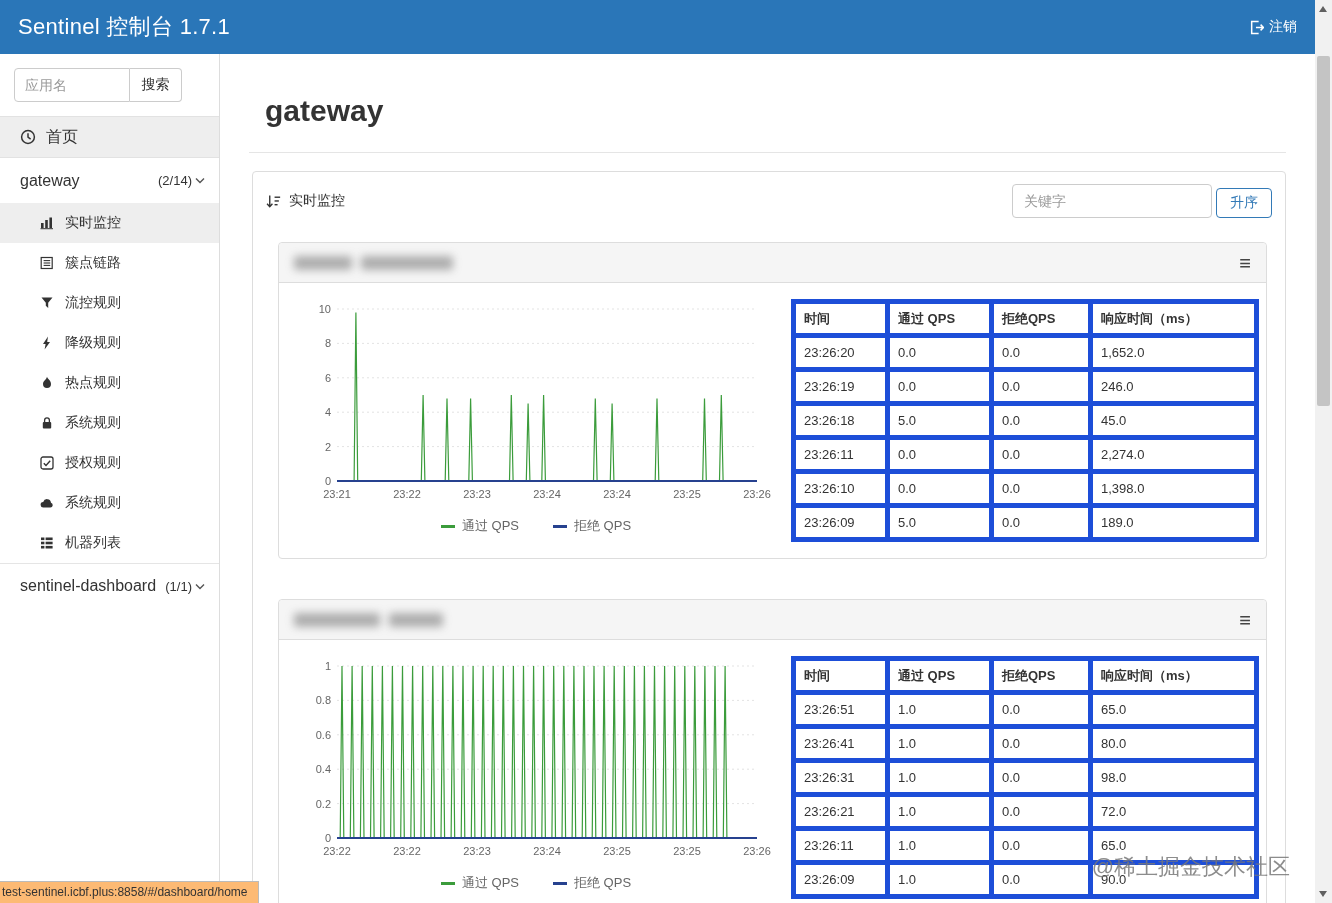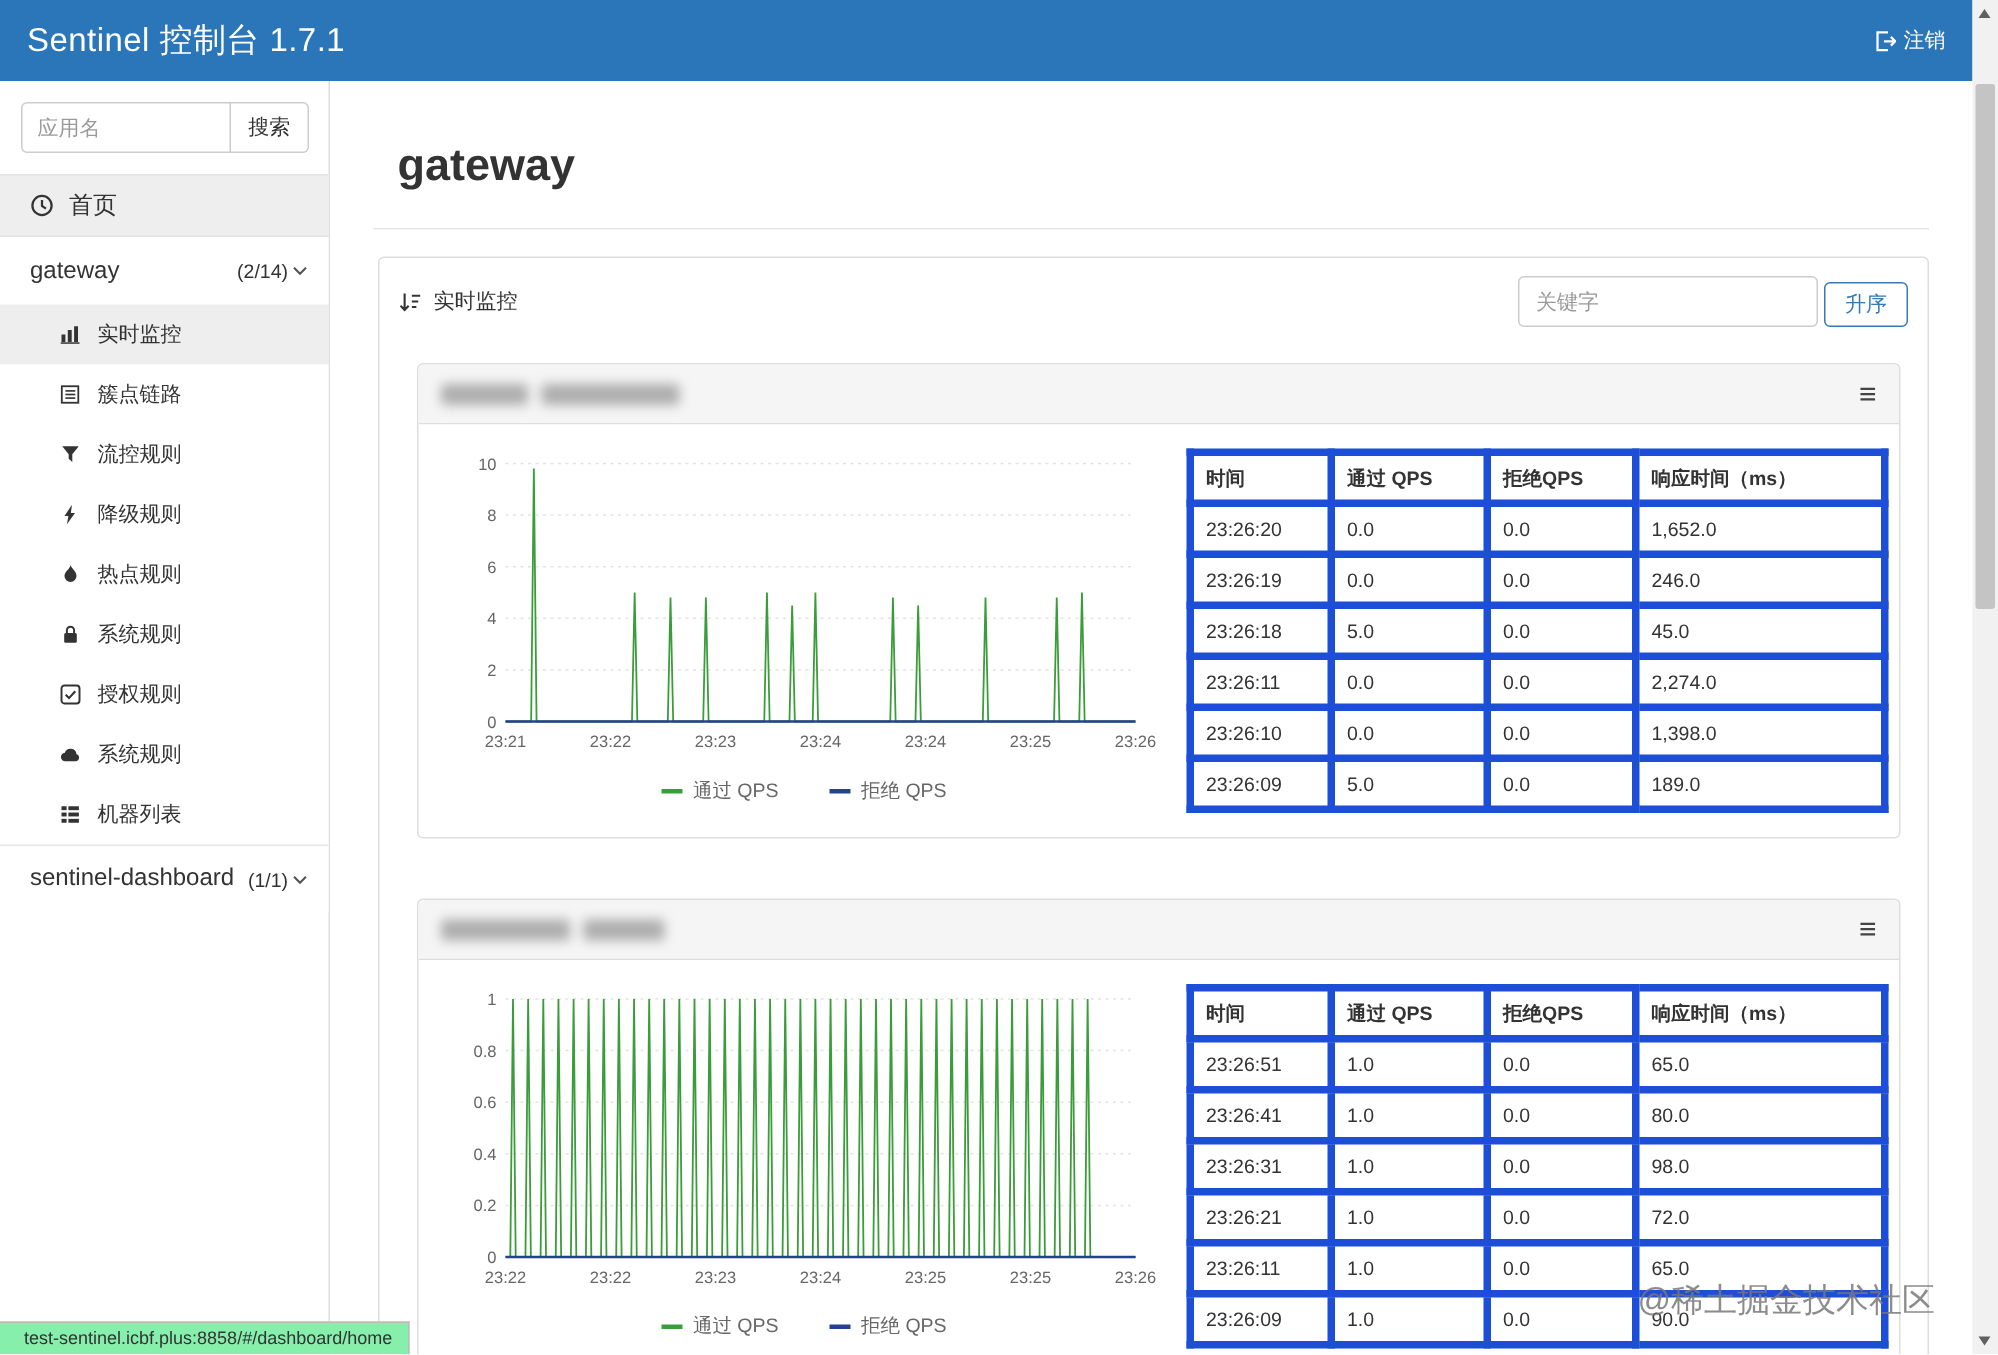--- a/index.html
+++ b/index.html
@@ -9,21 +9,21 @@
 
   
   .navbar { position:absolute; left:0; top:0; width:1315px; height:54px; background:#2a76b8;
     display:flex; align-items:center; justify-content:space-between; padding:0 18px; z-index:10; }
   .brand { color:#fff; font-size:22px; letter-spacing:.3px; }
   .logout { color:#fff; font-size:14px; display:flex; align-items:center; gap:5px; cursor:pointer; text-decoration:none; }
 
   
   .sidebar { position:absolute; left:0; top:54px; width:220px; height:849px; background:#fff;
     border-right:1px solid #ddd; z-index:5; }
-  .search-group { display:flex; margin:14px; width:192px; }
+  .search-group { display:flex; margin:14px; width:168px; }
   .search-group input { flex:1; min-width:0; height:34px; border:1px solid #ccc; border-radius:4px 0 0 4px;
     padding:0 10px; font-size:14px; outline:none; color:#333; }
   .search-group input::placeholder { color:#9a9a9a; }
   .search-group button { width:52px; height:34px; border:1px solid #ccc; border-left:none; background:#fff;
     color:#333; font-size:14px; border-radius:0 4px 4px 0; cursor:pointer; }
   .home-row { height:42px; background:#eee; border-top:1px solid #e2e2e2; border-bottom:1px solid #e2e2e2;
     display:flex; align-items:center; gap:10px; padding:0 20px; font-size:16px; color:#333; cursor:pointer; }
   .app-row { height:45px; display:flex; align-items:center; justify-content:space-between;
     padding:0 14px 0 20px; font-size:16px; color:#333; cursor:pointer; background:#fff; }
   .app-row.bordered { border-top:1px solid #e5e5e5; }
@@ -61,22 +61,22 @@
   .legend .dash { display:inline-block; width:14px; height:3px; margin-right:7px; }
   .qps-table { border-collapse:collapse; font-size:13px; color:#333; background:#fff; }
   .qps-table th,.qps-table td { border:5px solid #1d4ed8; text-align:left; height:34px; padding:0 8px; }
   .qps-table th { font-weight:bold; }
   .qps-table th:nth-child(1),.qps-table td:nth-child(1) { min-width:94px; }
   .qps-table th:nth-child(2),.qps-table td:nth-child(2) { min-width:104px; }
   .qps-table th:nth-child(3),.qps-table td:nth-child(3) { min-width:99px; }
   .qps-table th:nth-child(4),.qps-table td:nth-child(4) { min-width:166px; }
 
   
-  .status-bar { position:absolute; left:0; bottom:0; height:22px; background:#86efac;
-    border:1px solid #bbb; border-left:none; border-bottom:none; padding:3px 10px 0 16px;
+  .status-bar { position:absolute; left:0; bottom:0; height:22px; background:#fdba74;
+    border:1px solid #bbb; border-left:none; border-bottom:none; padding:3px 10px 0 2px;
     font-size:12px; color:#333; z-index:50; }
   .watermark { position:absolute; right:42px; bottom:21px; font-size:22px; color:rgba(120,120,120,.85); z-index:40; }
 
   .scrollbar { position:absolute; right:0; top:0; width:17px; height:903px; background:#f1f1f1; z-index:60; }
   .sb-arrow { position:absolute; left:4px; width:0; height:0; border-left:4.5px solid transparent; border-right:4.5px solid transparent; }
   .sb-up { top:6px; border-bottom:6px solid #606060; }
   .sb-down { bottom:6px; border-top:6px solid #606060; }
   .sb-thumb { position:absolute; top:56px; left:2px; width:13px; height:350px; background:#c4c4c4; border-radius:2px; }
 </style>
 </head>

